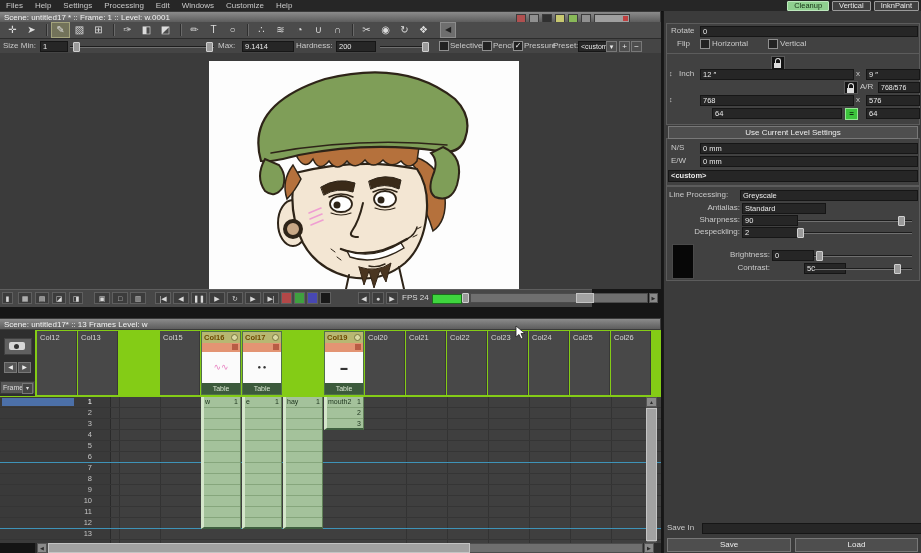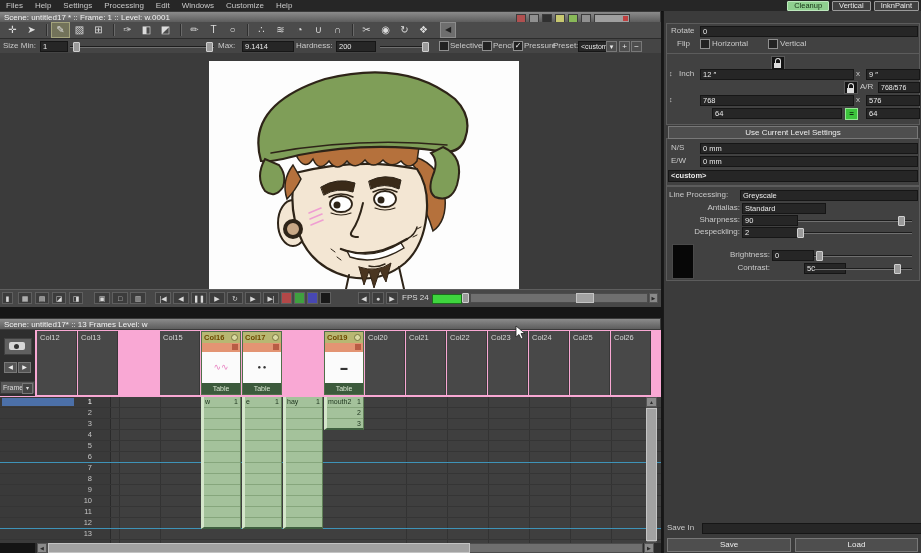--- a/index.html
+++ b/index.html
@@ -28,25 +28,25 @@
   .tool-sep{width:1px;height:12px;background:#2f2f2f;border-right:1px solid #6a6a6a;margin:0 4px;}
   .tool-collapse{width:14px;height:14px;background:#6e6e6e;border:1px solid #8c8c8c;color:#222;font-size:8px;line-height:13px;text-align:center;margin-left:6px;}
   
   #tool-options{position:absolute;left:0;top:39px;width:661px;height:14px;background:#454545;border-bottom:1px solid #222;}
   
   #viewer{position:absolute;left:0;top:53px;width:661px;height:236px;background:#3b3b3b;}
   #canvas{position:absolute;left:209px;top:8px;width:310px;height:228px;background:#fdfdfd;}
   #viewer-icons{position:absolute;right:30px;top:2px;display:flex;gap:3px;align-items:center;}
   .vicon{width:8px;height:7px;border:1px solid #3c3c3c;}
   
-  #playback{position:absolute;left:0;top:289px;width:661px;height:17px;background:#474747;border-top:1px solid #5e5e5e;}
+  #playback{position:absolute;left:0;top:289px;width:592px;height:17px;background:#474747;border-top:1px solid #5e5e5e;}
   .pbtn{position:absolute;top:2px;height:12px;background:#3c3c3c;border:1px solid #5f5f5f;color:#d8d8d8;font-size:7px;line-height:12px;text-align:center;box-sizing:border-box;}
   
   #xsheet-titlebar{top:318px;}
-  #xsheet{position:absolute;left:0;top:330px;width:661px;height:223px;background:#f9a8d4;}
+  #xsheet{position:absolute;left:0;top:330px;width:661px;height:223px;background:#84cc16;}
   #xs-sidebar{position:absolute;left:0;top:0;width:35px;height:66px;background:#2e2e2e;}
   #xs-headers{position:absolute;left:0;top:1px;width:661px;height:65px;}
   .xcol{position:absolute;top:0;width:40px;height:64px;background:#484848;border-right:1px solid #383838;box-sizing:border-box;}
   .xcol .nm{display:block;font-size:7.5px;color:#d6d6d6;padding:2px 0 0 3px;}
   .xcol-active{position:absolute;top:0;width:40px;height:64px;background:#6d8a66;box-sizing:border-box;border:1px solid #50704a;}
   .xa-name{position:relative;height:11px;background:#b7b772;color:#6e4a00;font-size:7.5px;line-height:11px;padding-left:2px;font-weight:bold;}
   .xa-dot{position:absolute;right:2px;top:2px;width:7px;height:7px;border-radius:50%;background:#d9d9a2;border:1px solid #77773f;box-sizing:border-box;}
   .xa-bar{position:relative;height:9px;background:#e39473;}
   .xa-sq{position:absolute;right:2px;top:1px;width:6px;height:6px;background:#b85c44;}
   .xa-thumb{position:relative;height:31px;background:#fbfbfb;text-align:center;overflow:hidden;}

